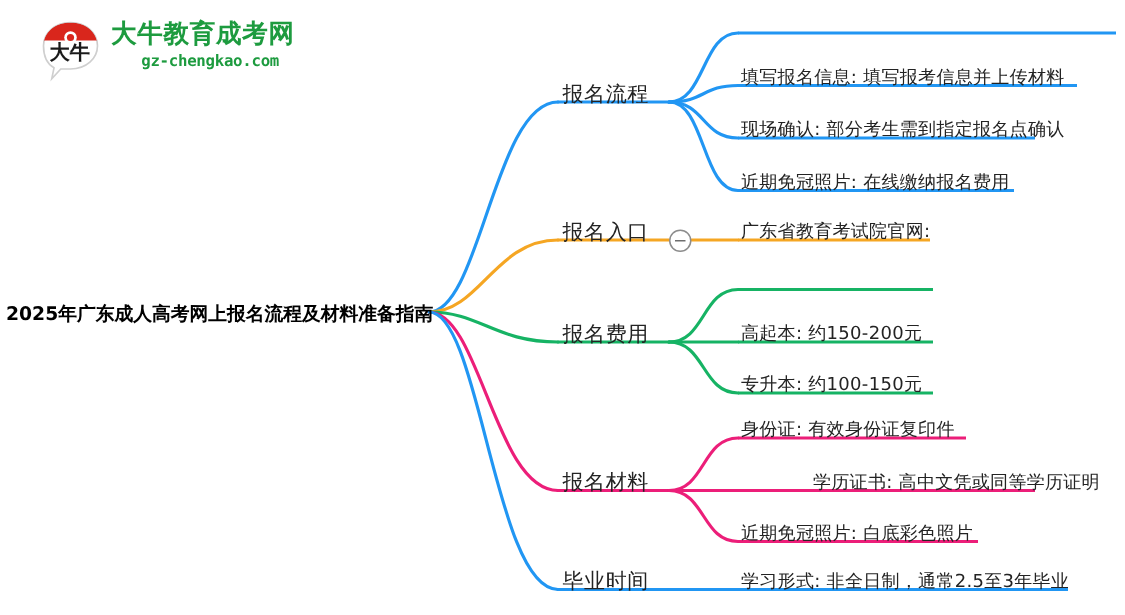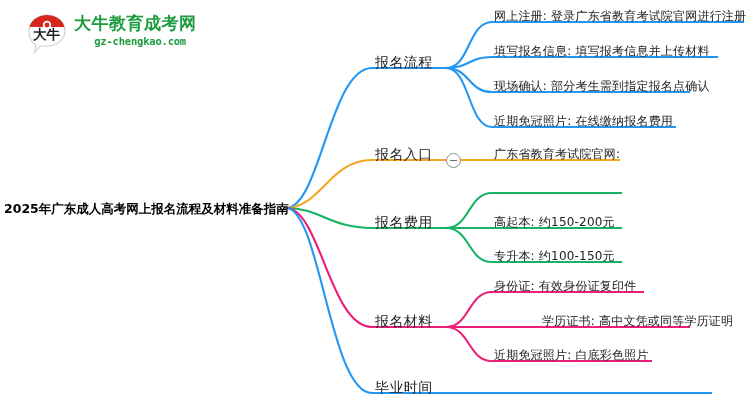--- a/index.html
+++ b/index.html
@@ -192,28 +192,28 @@
 
   <div class="node node-branch" style="left:375px; top:146px;">报名入口</div>
   <div class="collapse-toggle" style="left:446px; top:153px;"></div>
 
   <div class="node node-branch" style="left:375px; top:214px;">报名费用</div>
 
   <div class="node node-branch" style="left:375px; top:313px;">报名材料</div>
 
   <div class="node node-branch" style="left:375px; top:379px;">毕业时间</div>
 
-  <div class="node node-leaf" style="left:494px; top:8px;">网上注册: 登录广东省教育考试院官网进行注册</div>
   <div class="node node-leaf" style="left:494px; top:43px;">填写报名信息: 填写报考信息并上传材料</div>
   <div class="node node-leaf" style="left:494px; top:78px;">现场确认: 部分考生需到指定报名点确认</div>
   <div class="node node-leaf" style="left:494px; top:113px;">近期免冠照片: 在线缴纳报名费用</div>
 
   <div class="node node-leaf" style="left:494px; top:146px;">广东省教育考试院官网:</div>
 
   <div class="node node-leaf" style="left:494px; top:214px;">高起本: 约150-200元</div>
   <div class="node node-leaf" style="left:494px; top:248px;">专升本: 约100-150元</div>
 
   <div class="node node-leaf" style="left:494px; top:278px;">身份证: 有效身份证复印件</div>
   <div class="node node-leaf" style="left:494px; top:313px;margin-left:48px;">学历证书: 高中文凭或同等学历证明</div>
   <div class="node node-leaf" style="left:494px; top:347px;">近期免冠照片: 白底彩色照片</div>
 
+  <div class="node node-leaf" style="left:494px; top:379px;">学习形式: 非全日制，通常2.5至3年毕业</div>
 
 </div>
 
 </body></html>

